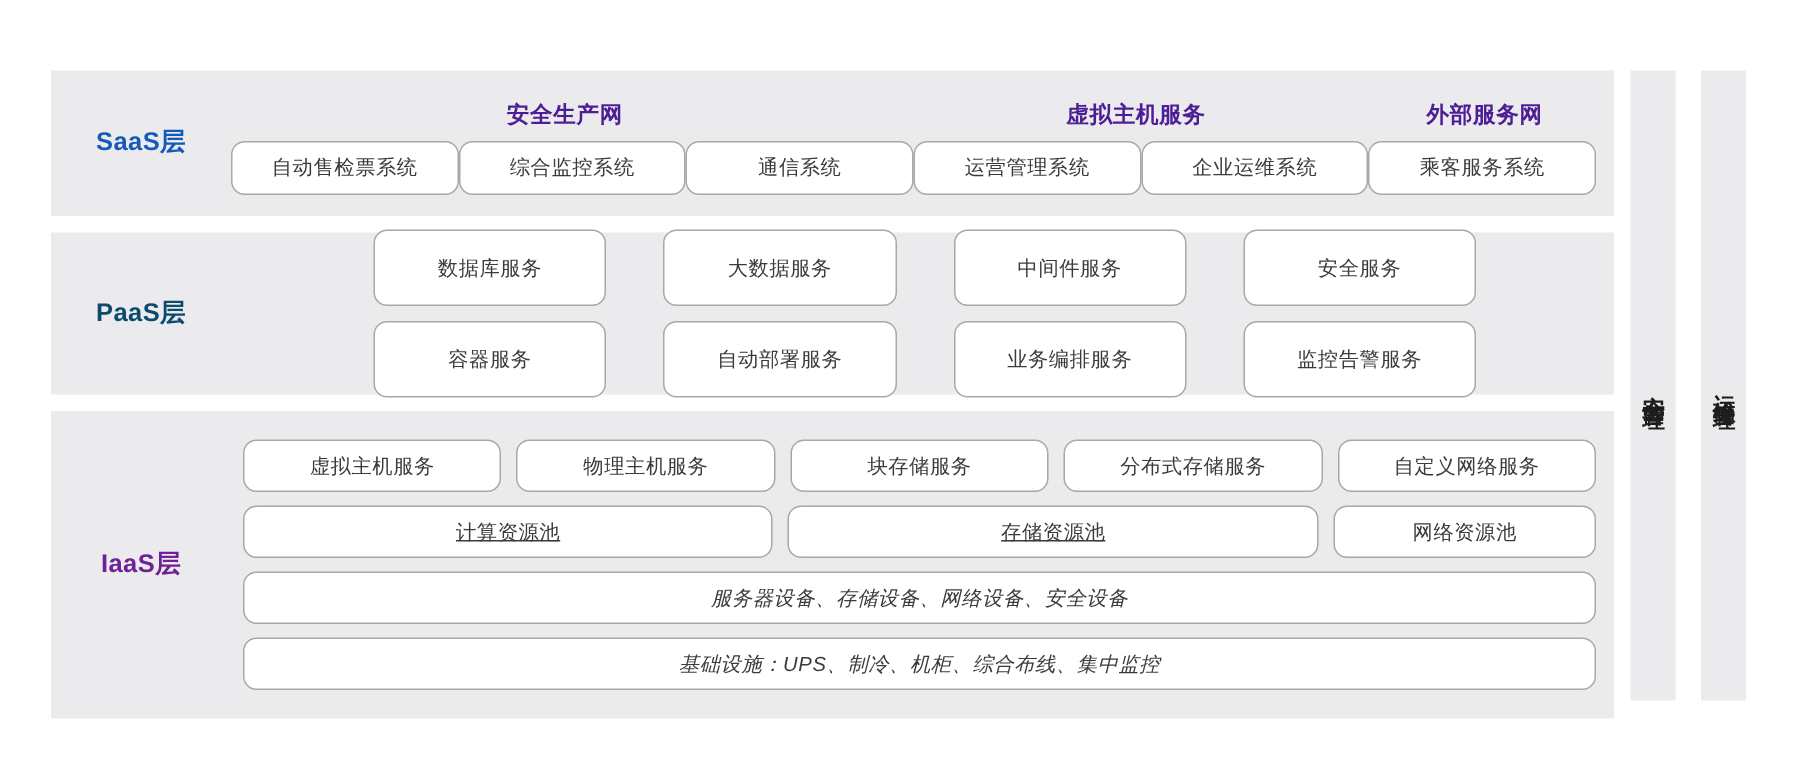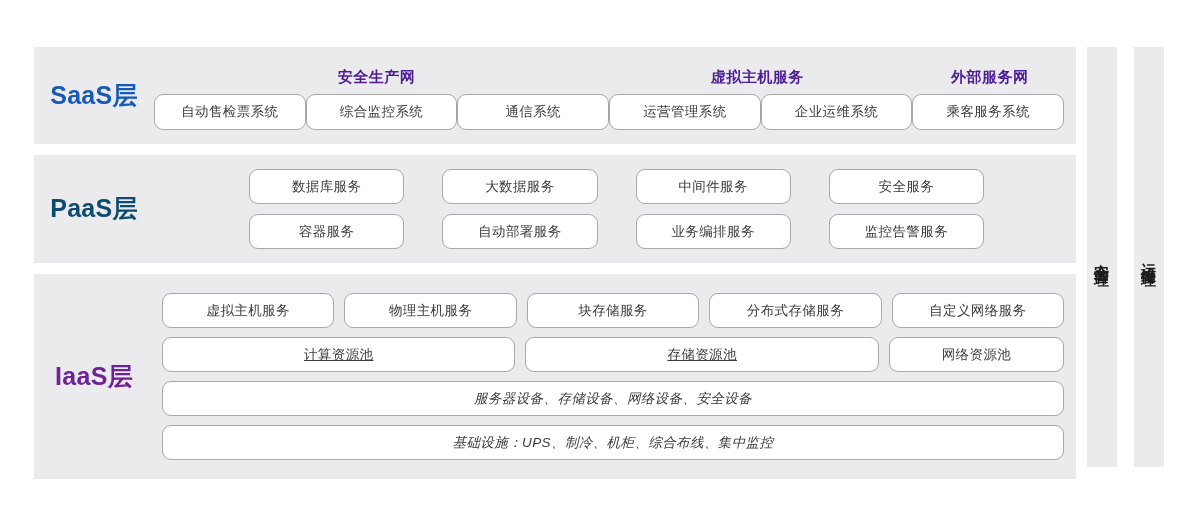--- a/index.html
+++ b/index.html
@@ -38,21 +38,21 @@
     background: #ebebed;
     display: flex;
     align-items: center;
     box-sizing: border-box;
   }
 
   .band-label {
     width: 120px;
     flex: 0 0 120px;
     text-align: center;
-    font-size: 25px;
+    font-size: 17px;
     font-weight: bold;
     letter-spacing: .3px;
     line-height: 1.1;
     user-select: none;
   }
   .band-label.saas { color: #1559b9; }
   .band-label.paas { color: #0c4a6e; }
   .band-label.iaas { color: #6e2296; }
 
   .band-body {
@@ -114,21 +114,21 @@
     display: flex;
     flex-direction: column;
     gap: 10px;
     padding-left: 95px;
     padding-right: 92px;
   }
   .paas-row {
     display: flex;
     gap: 38px;
   }
-  .paas-row .chip { flex: 1 1 0; height: 35px; }
+  .paas-row .chip { flex: 1 1 0; height: 51px; }
 
   
   .band.iaas { height: 205px; }
   .iaas-body {
     display: flex;
     flex-direction: column;
     gap: 9px;
     padding-left: 8px;
   }
   .iaas-row { display: flex; gap: 10px; }

